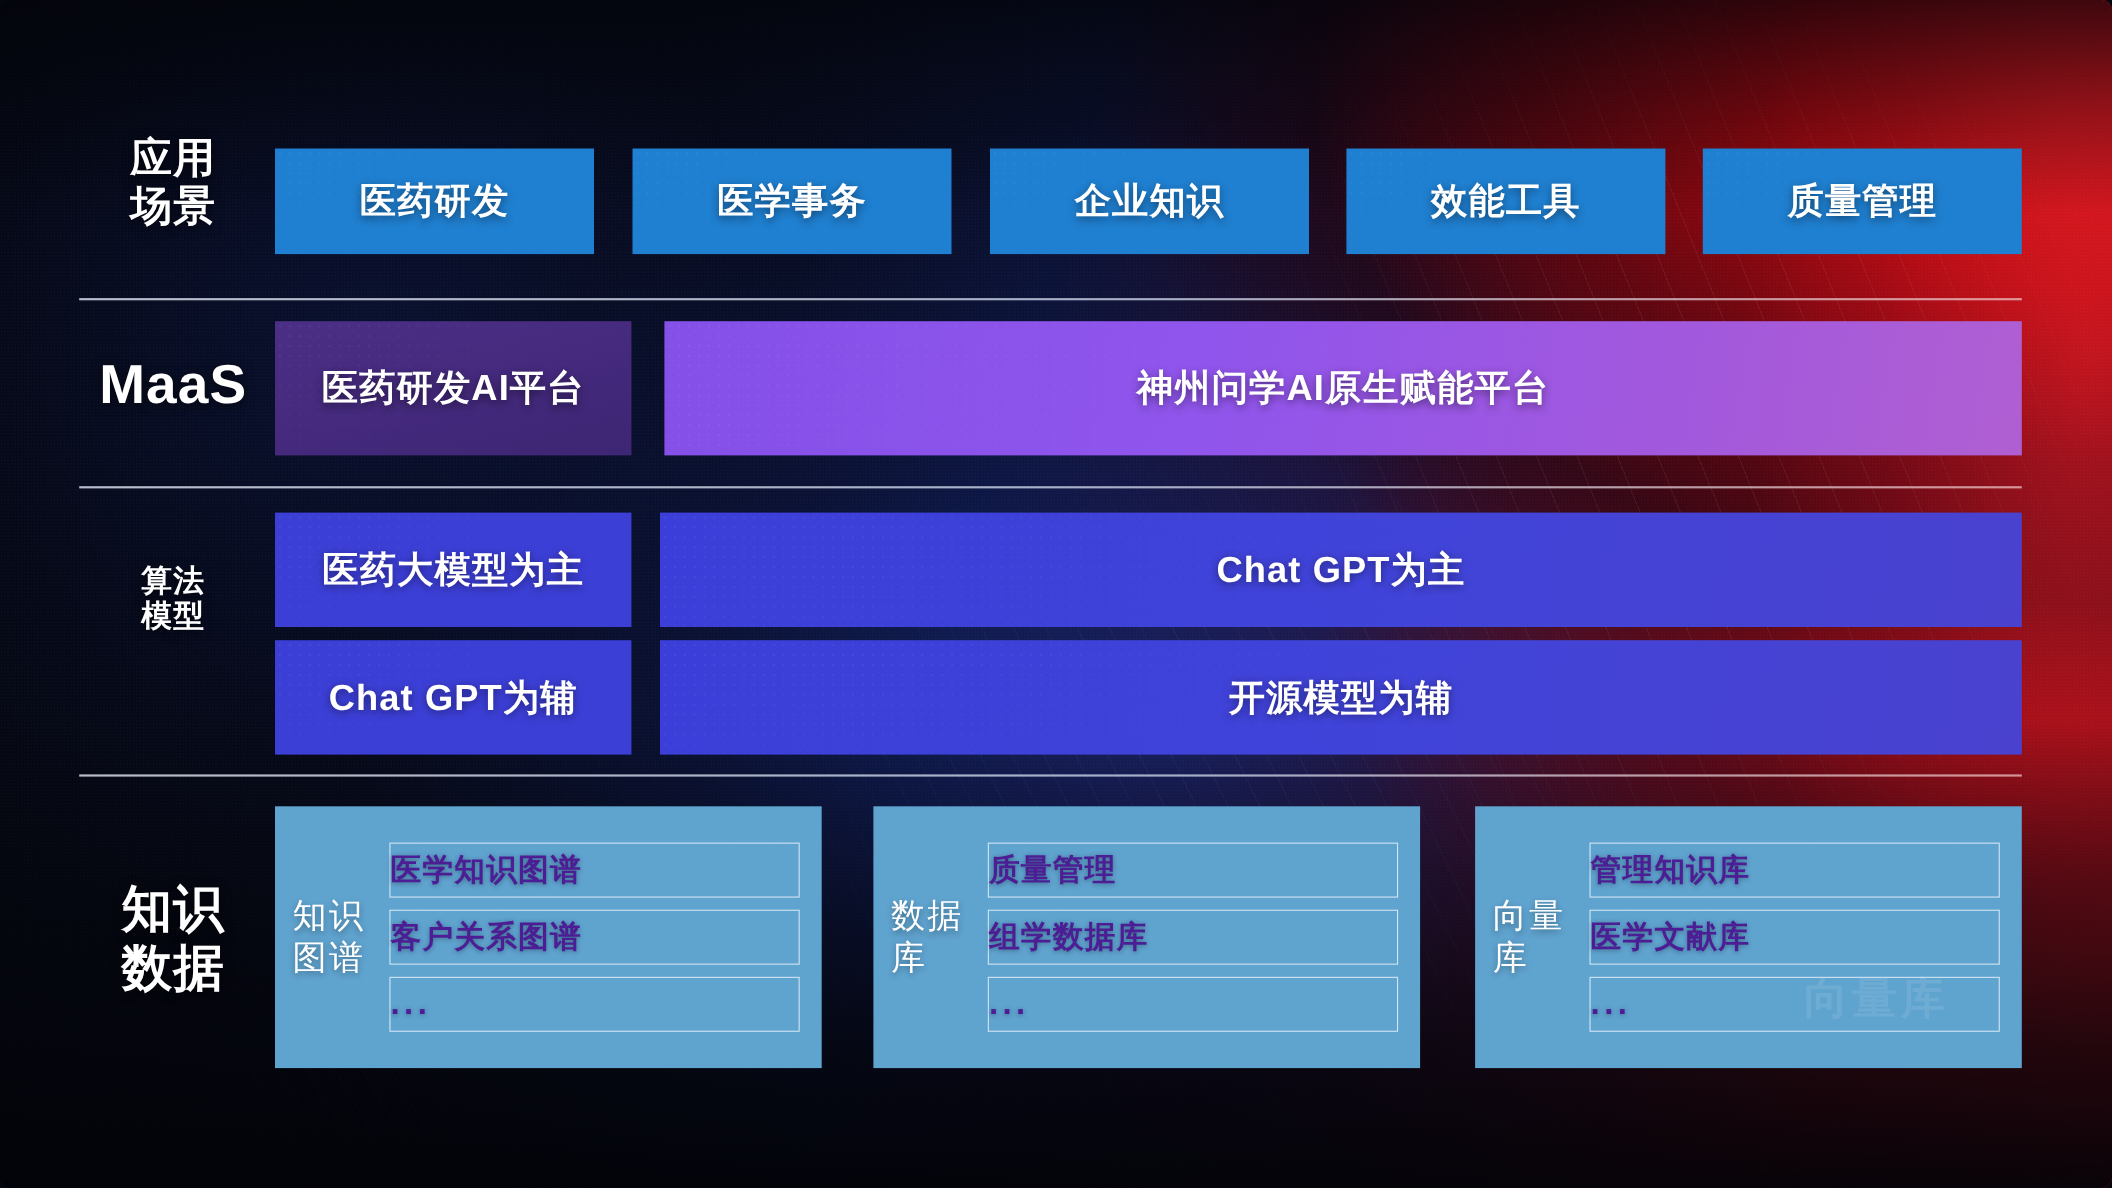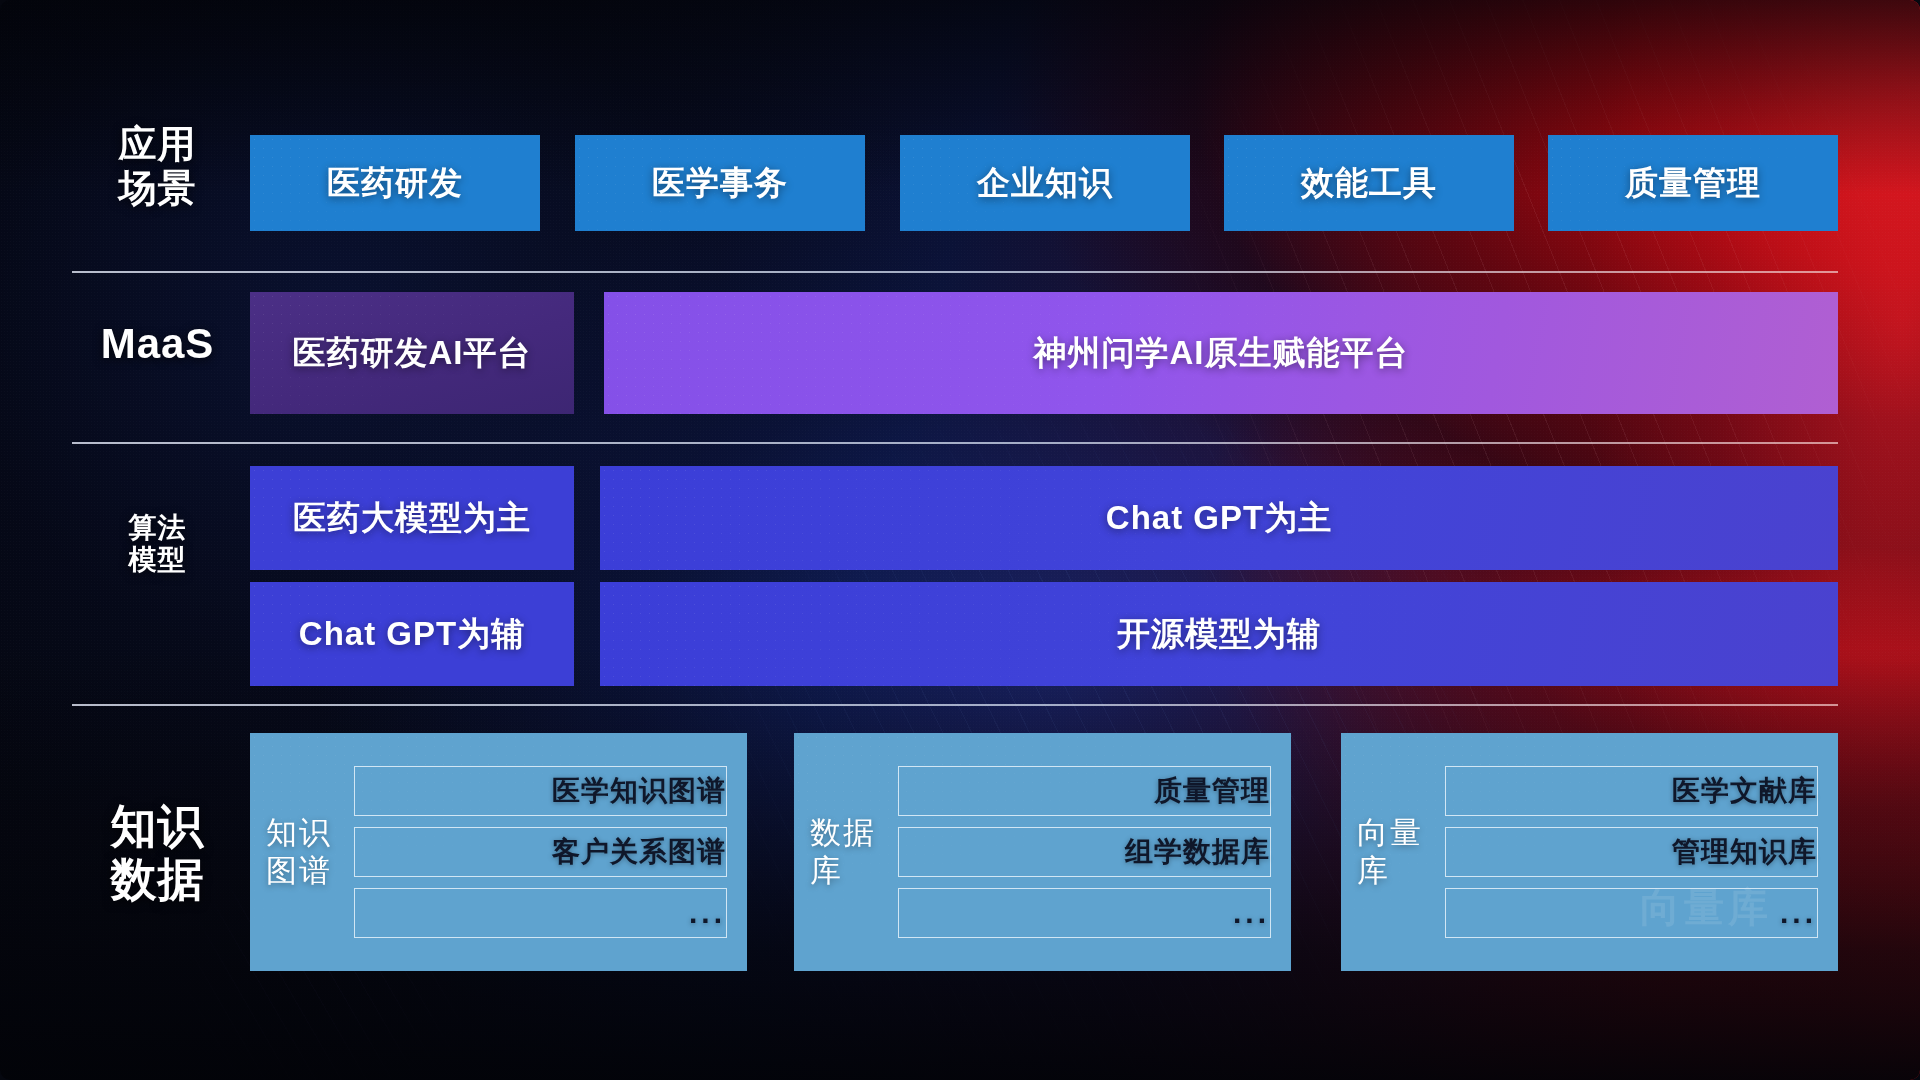--- a/index.html
+++ b/index.html
@@ -158,22 +158,22 @@
     flex-direction:column;
     gap:11px;
     position:relative; z-index:2;
     margin-left:14px;
   }
   .kitem {
     height:50px;
     border:1px solid rgba(238,246,252,0.80);
     display:flex;
     align-items:center;
-    justify-content:flex-end;
-    color:#0f172a;
+    justify-content:flex-start;
+    color:#4c1d95;
     font-weight:bold;
     font-size:28px;
     letter-spacing:1px;
     text-shadow:0 1px 5px rgba(0,0,0,0.35);
   }
   .kitem.ellipsis { font-size:30px; letter-spacing:4px; }
 
   .watermark {
     position:absolute;
     color:rgba(255,255,255,0.10);
@@ -211,21 +211,21 @@
   </div>
   <div class="box scenario-box" style="left:1224px; top:135px; width:290px; height:96px;">
     <span>效能工具</span>
   </div>
   <div class="box scenario-box" style="left:1548px; top:135px; width:290px; height:96px;">
     <span>质量管理</span>
   </div>
 
   <div class="divider" style="top:271px;"></div>
 
-  <div class="row-label" style="top:320px; font-size:42px;">MaaS</div>
+  <div class="row-label" style="top:320px; font-size:50px;">MaaS</div>
 
   <div class="box maas-left" style="left:250px; top:292px; width:324px; height:122px;">
     <span>医药研发AI平台</span>
   </div>
   <div class="box maas-right" style="left:604px; top:292px; width:1234px; height:122px;">
     <span>神州问学AI原生赋能平台</span>
   </div>
 
   <div class="divider" style="top:442px;"></div>
 
@@ -277,24 +277,24 @@
       <div class="kitem ellipsis">
         <span>...</span>
       </div>
     </div>
   </div>
 
   <div class="kgroup" style="left:1341px; top:733px; width:497px; height:238px;">
     <div class="kgroup-title">向量库</div>
     <div class="kgroup-items">
       <div class="kitem">
+        <span>管理知识库</span>
+      </div>
+      <div class="kitem">
         <span>医学文献库</span>
-      </div>
-      <div class="kitem">
-        <span>管理知识库</span>
       </div>
       <div class="kitem ellipsis">
         <span>...</span>
       </div>
     </div>
   </div>
 
   <div class="watermark" style="left:1640px; top:880px;">向量库</div>
 
 </div>

